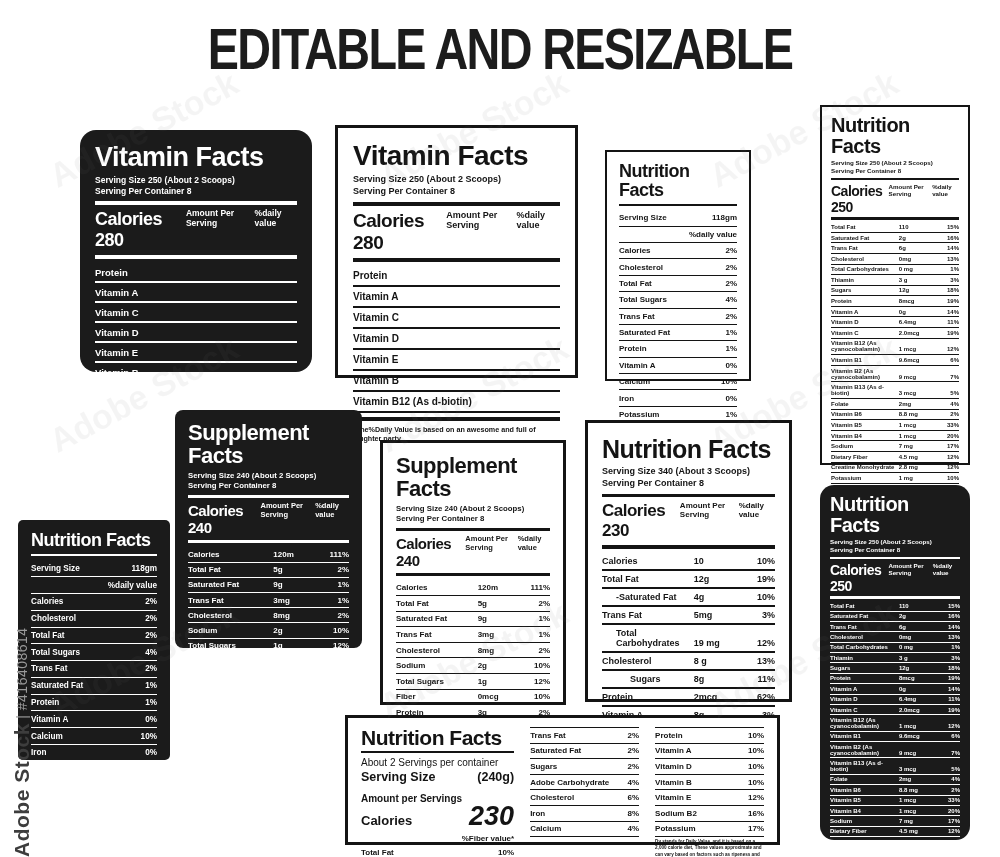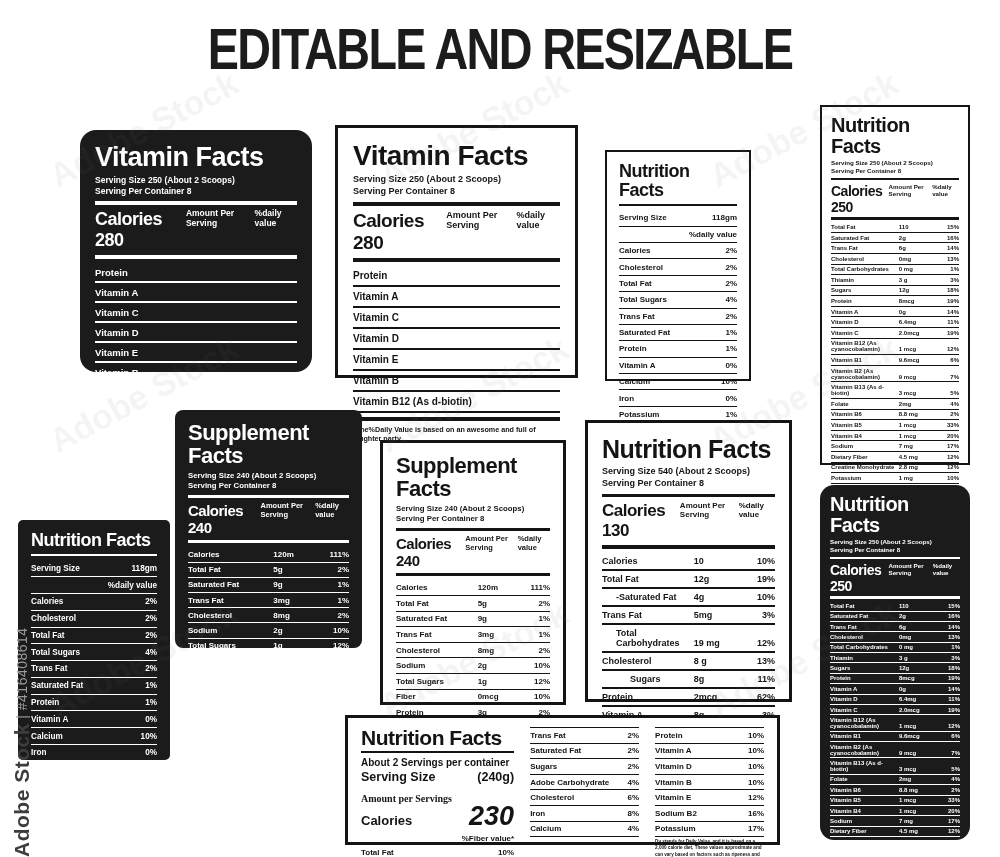--- a/index.html
+++ b/index.html
@@ -71,23 +71,23 @@
   #p8 .t{font-size:18px;margin-bottom:2px;} #p8 .r{font-size:8.2px;padding:3.4px 0;}
   #p8 .ft{font-size:5.5px;} #p8 .bar{height:2.5px;}
   #p9{left:820px;top:485px;width:150px;height:355px;border-radius:14px;padding:9px 10px;}
   #p9 .t{font-size:20px;margin-bottom:2px;} #p9 .sv{font-size:6.2px;}
   #p9 .cb{font-size:14px;} #p9 .ch{font-size:6.2px;}
   #p9 .r{font-size:6px;padding:1.7px 0;border-bottom-width:1px;} #p9 .bar{height:2.5px;margin:2.5px 0;}
   #p10{left:345px;top:715px;width:435px;height:130px;border-width:3px;padding:9px 13px;}
   .w-wrap{display:flex;gap:16px;height:100%;}
   .w-c1{width:38%;} .w-c2{flex:1;} .w-c3{flex:1;}
   #p10 .t{font-size:21px;border-bottom:2.5px solid #141414;padding-bottom:2px;margin-bottom:3px;}
-  .w-line1{font-size:10px;font-weight:700;border-bottom:0;padding:1px 0;}
+  .w-line1{font-size:10px;font-weight:400;border-bottom:0;padding:1px 0;}
   .w-srow{display:flex;justify-content:space-between;font-size:12.5px;font-weight:800;padding:1px 0;}
-  .w-amt{font-size:10px;font-weight:800;margin-top:8px;font-family:Liberation Serif, serif;}
+  .w-amt{font-size:10px;font-weight:800;margin-top:8px;}
   .w-crow{display:flex;justify-content:space-between;align-items:flex-end;}
   .w-crow .w-cl{font-size:13px;font-weight:800;}
   .w-crow .w-cv{font-size:27px;font-weight:800;line-height:0.9;font-style:italic;}
   .w-dv{text-align:right;font-size:8px;font-weight:800;border-bottom:1.5px solid #141414;padding:1.5px 0;}
   #p10 .r{font-size:8px;padding:2.8px 0;}
   #p10 .w-c2 .r:first-child,#p10 .w-c3 .r:first-child{border-top:1.5px solid #141414;}
   #p10 .ft{font-size:4.6px;margin-top:2px;}
 </style>
 </head>
 <body>
@@ -521,25 +521,25 @@
       <div class="r">
         <span class="rn">Potassium</span>
         <span class="ra">6mg</span>
         <span class="rv">7%</span>
       </div>
       <div class="bar"></div>
       <div class="ft">*Percent Daily Values (%DV(are  based on a 2,000-calorie diet,</div>
     </div>
   <div id="p7" class="panel light">
       <div class="t">Nutrition Facts</div>
-      <div class="sv">Serving Size 540 (About 2 Scoops)</div>
+      <div class="sv">Serving Size 340 (About 3 Scoops)</div>
       <div class="sv">Serving Per Container 8</div>
       <div class="bar"></div>
       <div class="cal">
-        <div class="cb">Calories 130</div>
+        <div class="cb">Calories 230</div>
         <div class="ch">Amount Per Serving</div>
         <div class="ch dvh">%daily value</div>
       </div>
       <div class="bar"></div>
       <div class="r">
         <span class="rn">Calories</span>
         <span class="ra">10</span>
         <span class="rv">10%</span>
       </div>
       <div class="r">

